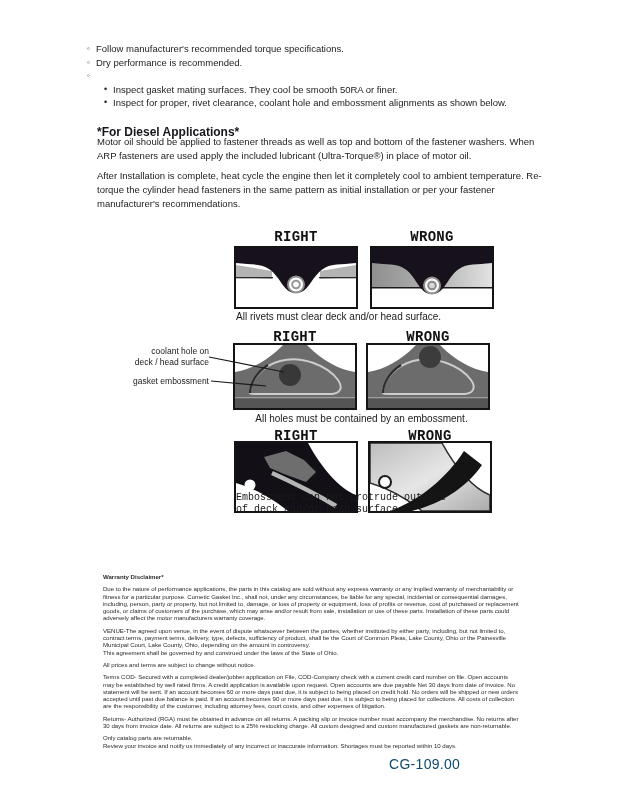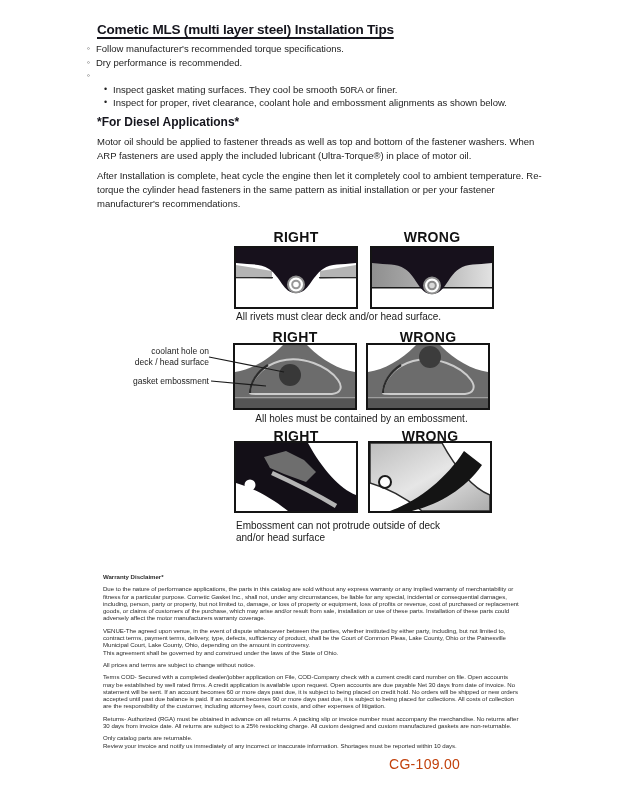--- a/index.html
+++ b/index.html
@@ -13,36 +13,35 @@
     text-decoration:underline;text-underline-offset:3px;text-decoration-thickness:1.5px;
     color:#15151d;white-space:nowrap;
   }
   .tips{font-size:9.5px;line-height:13.5px;color:#222;}
   .tips .li{display:flex;}
   .tips .sub{padding-left:17px;}
   .mark{width:9px;flex:0 0 9px;font-size:8px;}
   .mark.dot{font-size:9px;}
   .h2{font-size:12px;font-weight:bold;color:#15151d;white-space:nowrap;}
   .para{font-size:9.5px;line-height:14px;color:#222;}
-  .rwlabel{font-size:14px;font-weight:bold;letter-spacing:0.3px;text-align:center;color:#121212;}
+  .rwlabel{font-size:14px;font-weight:bold;letter-spacing:0.3px;text-align:center;color:#121212;font-family:Liberation Mono, monospace;}
   .dbox{border:2px solid #141414;background:#fff;line-height:0;}
   .caption{font-size:10px;color:#1a1a1a;line-height:12px;}
   .callout{font-size:8.5px;line-height:10.5px;color:#1a1a1a;text-align:right;white-space:pre-line;}
   .legal{font-size:6.1px;line-height:7.3px;letter-spacing:-0.03px;color:#2b2b2b;width:418px;}
   .legal p{margin:0 0 5px 0;white-space:pre-line;}
   .legal .lh{font-weight:bold;margin-bottom:5px;}
-  .pagenum{font-size:14px;color:#c2410c;letter-spacing:0.3px;}
+  .pagenum{font-size:14px;color:#0c4a6e;letter-spacing:0.3px;}
   svg{display:block;}
 </style>
 </head>
 <body>
 
 <div class="page">
 
-  <div class="abs title" style="left:97px;top:22px;">Cometic MLS (multi layer steel) Installation Tips</div>
 
   <div class="abs tips" style="left:87px;top:42px;width:470px;">
     <div class="li">
         <span class="mark">◦</span>
         <span>Follow manufacturer's recommended torque specifications.</span>
       </div>
     <div class="li">
         <span class="mark">◦</span>
         <span>Dry performance is recommended.</span>
       </div>
@@ -52,21 +51,21 @@
     <div class="li sub">
         <span class="mark dot">•</span>
         <span>Inspect gasket mating surfaces.  They cool be smooth 50RA or finer.</span>
       </div>
     <div class="li sub">
         <span class="mark dot">•</span>
         <span>Inspect for proper, rivet clearance, coolant hole and embossment alignments as shown below.</span>
       </div>
   </div>
 
-  <div class="abs h2" style="left:97px;top:115px;">*For Diesel Applications*</div>
+  <div class="abs h2" style="left:97px;top:125px;">*For Diesel Applications*</div>
   <div class="abs para" style="left:97px;top:169px;width:452px;">After Installation is complete, heat cycle the engine then let it completely cool to ambient temperature. Re-torque the cylinder head fasteners in the same pattern as initial installation or per your fastener manufacturer's recommendations.</div>
   <div class="abs para" style="left:97px;top:135px;width:452px;">Motor oil should be applied to fastener threads as well as top and bottom of the fastener washers. When ARP fasteners are used apply the included lubricant (Ultra-Torque®) in place of motor oil.</div>
 
   <div class="abs rwlabel" style="left:234px;top:229px;width:124px;">RIGHT</div>
   <div class="abs rwlabel" style="left:370px;top:229px;width:124px;">WRONG</div>
 
   <div class="abs dbox" style="left:234px;top:246px;">
     <svg width="120" height="59" viewBox="0 0 120 59">
       <rect width="120" height="59" fill="#ffffff"></rect>
       <polygon points="0,17 36,23 36,31 0,29" fill="#b4b4b4"></polygon>
@@ -154,21 +153,21 @@
             <stop offset="0.5" stop-color="#e6e6e6"></stop>
             <stop offset="1" stop-color="#ababab"></stop>
         </linearGradient>
       </defs>
       <rect width="120" height="68" fill="#ffffff"></rect>
       <path d="M0,0 H72 C86,26 104,46 120,52 V68 H52 C32,52 14,44 0,40 Z" fill="url(#g3)" stroke="#2b2b2b" stroke-width="1.5"></path>
       <path d="M20,68 C48,58 76,36 94,8 L112,22 C94,48 66,62 42,68 Z" fill="#141414"></path>
       <circle cx="15" cy="39" r="6" fill="#fdfdfd" stroke="#1a1a1a" stroke-width="2"></circle>
     </svg>
   </div>
-  <div class="abs caption" style="left:236px;top:520px;width:218px;">Embossment can not protrude outside of deck and/or head surface</div>
+  <div class="abs caption" style="left:236px;top:492px;width:218px;font-family:Liberation Mono, monospace;">Embossment can not protrude outside of deck and/or head surface</div>
 
   <div class="abs legal" style="left:103px;top:573px;">
     <p class="lh">Warranty Disclaimer*</p>
     <p>Due to the nature of performance applications, the parts in this catalog are sold without any express warranty or any implied warranty of merchantability or fitness for a particular purpose.  Cometic Gasket Inc., shall not, under any circumstances, be liable for any special, incidental or consequential damages, including, person, party or property, but not limited to, damage, or loss of property or equipment, loss of profits or revenue, cost of purchased or replacement goods, or claims of customers of the purchase, which may arise and/or result from sale, installation or use of these parts.  Installation of these parts could adversely affect the motor manufacturers warranty coverage.</p>
     <p>VENUE-The agreed upon venue, in the event of dispute whatsoever between the parties, whether instituted by either party, including, but not limited to, contract terms, payment terms, delivery, type, defects, sufficiency of product, shall be the Court of Common Pleas, Lake County, Ohio or the Painesville Municipal Court, Lake County, Ohio, depending on the amount in controversy.
 This agreement shall be governed by and construed under the laws of the State of Ohio.</p>
     <p>All prices and terms are subject to change without notice.</p>
     <p>Terms COD- Secured with a completed dealer/jobber application on File, COD-Company check with a current credit card number on file.  Open accounts may be established by well rated firms.  A credit application is available upon request.  Open accounts are due payable Net 30 days from date of invoice.  No statement will be sent.  If an account becomes 60 or more days past due, it is subject to being placed on credit hold.  No orders will be shipped or new orders accepted until past due balance is paid.  If an account becomes 90 or more days past due, it is subject to being placed for collections.  All costs of collection are the responsibility of the customer, including attorney fees, court costs, and other expenses of litigation.</p>
     <p>Returns- Authorized (RGA) must be obtained in advance on all returns.  A packing slip or invoice number must accompany the merchandise.  No returns after 30 days from invoice date.  All returns are subject to a 25% restocking charge.  All custom designed and custom manufactured gaskets are non-returnable.</p>
     <p>Only catalog parts are returnable.

